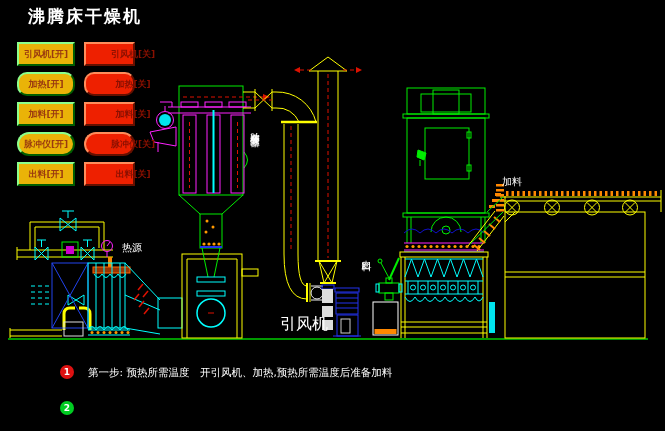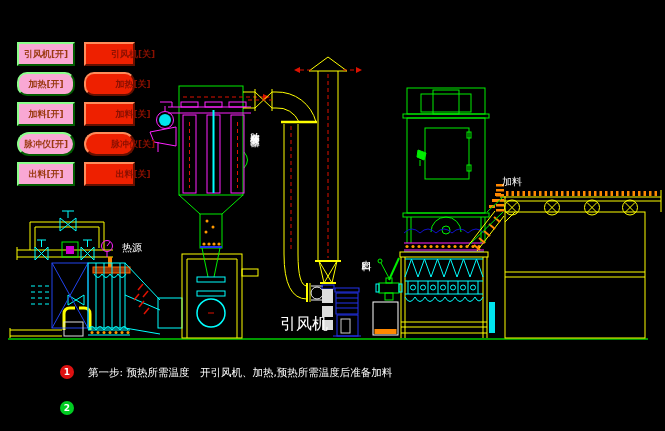--- a/index.html
+++ b/index.html
@@ -7,21 +7,21 @@
   body { font-family:"DejaVu Sans", sans-serif; }
   .stage { position:relative; width:665px; height:431px; background:#000; overflow:hidden; }
   .stage svg { position:absolute; left:0; top:0; }
 
   .title { position:absolute; left:28px; top:5px; color:#fff; font-size:17px;
            font-weight:bold; letter-spacing:2px; white-space:nowrap; }
 
   .btn { position:absolute; width:58px; height:24px; display:flex; align-items:center;
          justify-content:center; font-size:9px; font-weight:bold; white-space:nowrap;
          cursor:pointer; }
-  .btn.on  { left:17px; background:#f9a8d4; color:#9a3a10;
+  .btn.on  { left:17px; background:#eab308; color:#9a3a10;
              border-top:2px solid #8cff8c; border-left:2px solid #8cff8c;
              border-bottom:2px solid #015d01; border-right:2px solid #015d01; }
   .btn.off { left:84px; width:38px; background:#ee2000; color:#8a1000;
              border-top:2px solid #ff8c5a; border-left:2px solid #ff8c5a;
              border-bottom:2px solid #641000; border-right:2px solid #641000;padding-left:47px; }
   .r1 { top:42px; } .r2 { top:72px;border-radius:10px; } .r3 { top:102px; } .r4 { top:132px;border-radius:12px; } .r5 { top:162px; }
 
   .dlabel { position:absolute; color:#fff; font-size:10px; white-space:nowrap; }
   .vlabel { writing-mode:vertical-rl; text-orientation:upright; letter-spacing:1px; }
   .lbl-dust { left:248px; top:124px; font-size:9.5px; }
@@ -437,20 +437,21 @@
       </g>
       <g stroke="#00ffff">
         <rect x="197" y="277" width="28" height="5"></rect>
         <rect x="197" y="291" width="28" height="5"></rect>
         <circle cx="211" cy="313" r="14" stroke-width="1.5"></circle>
       </g>
       <line x1="208" y1="313" x2="214" y2="313" stroke="#dd1100"></line>
     </g>
   </svg>
 
+  <div class="title">沸腾床干燥机</div>
 
   <div>
     <div class="btn on r1">引风机[开]</div>
     <div class="btn on r2">加热[开]</div>
     <div class="btn on r3">加料[开]</div>
     <div class="btn on r4">脉冲仪[开]</div>
     <div class="btn on r5">出料[开]</div>
     <div class="btn off r1">引风机[关]</div>
     <div class="btn off r2">加热[关]</div>
     <div class="btn off r3">加料[关]</div>

